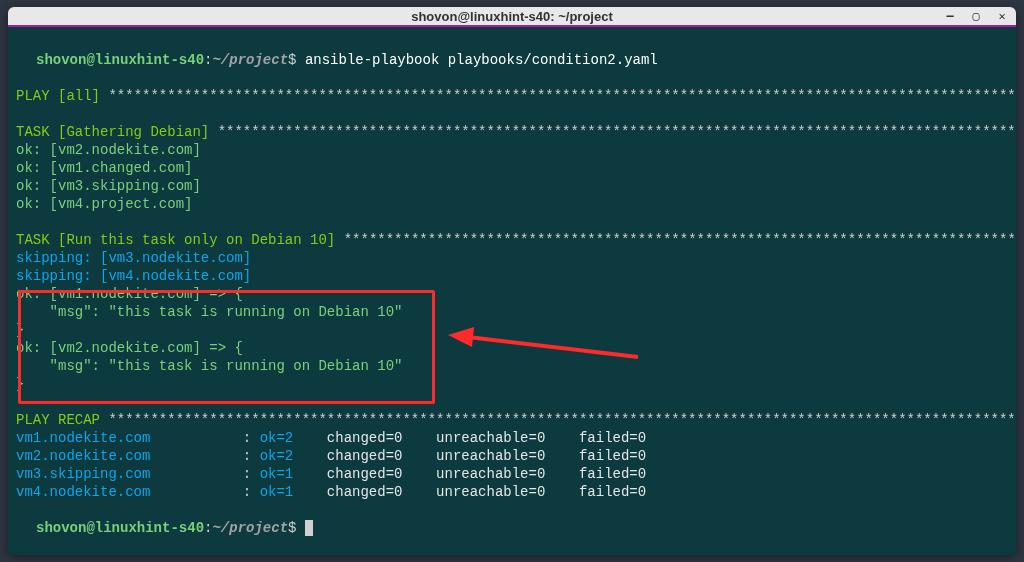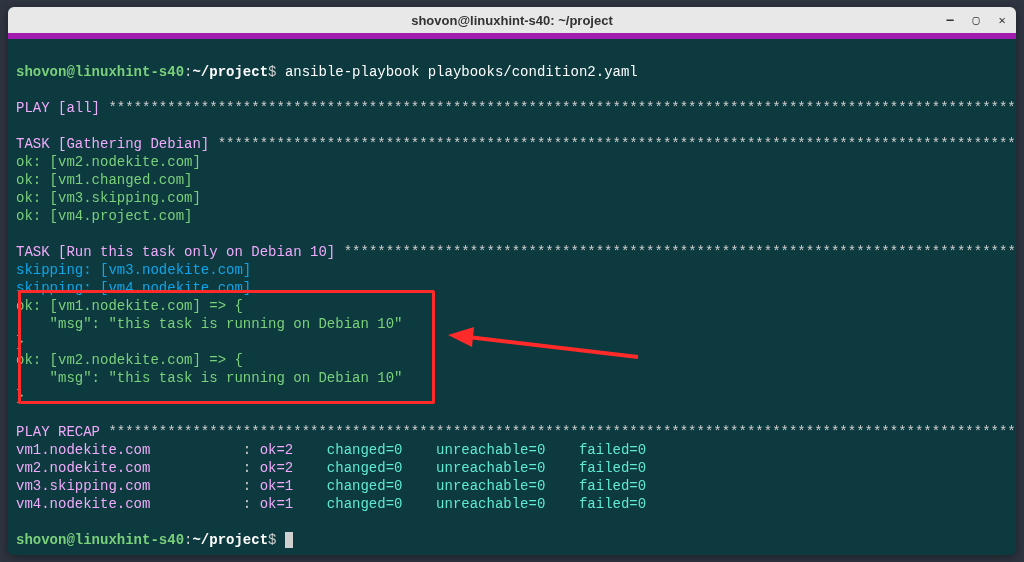--- a/index.html
+++ b/index.html
@@ -19,29 +19,29 @@
     background: #0d3a3f;
     border-radius: 6px;
     overflow: hidden;
     box-shadow: 0 2px 8px rgba(0,0,0,0.4);
     display: flex;
     flex-direction: column;
     position: relative;
   }
   .titlebar {
     background: #e8e8e8;
-    height: 32px;
+    height: 20px;
     display: flex;
     align-items: center;
     justify-content: center;
     position: relative;
     color: #333;
     font-size: 13px;
     font-weight: bold;
-    border-bottom: 6px solid #a21caf;
+    border-bottom: 2px solid #a21caf;
   }
   .titlebar .controls {
     position: absolute;
     right: 6px;
     display: flex;
     gap: 10px;
     align-items: center;
   }
   .titlebar .ctrl {
     width: 16px;
@@ -58,30 +58,30 @@
     flex: 1;
     background: #0d3a3f;
     padding: 6px 8px;
     font-family: "Courier New", monospace;
     font-size: 14px;
     line-height: 18px;
     color: #d0d0d0;
     white-space: pre;
     overflow: hidden;
   }
-  .prompt-user { color: #7bd07b; font-weight: bold; }
-  .prompt-path { color: #ffffff; font-weight: bold; }
+  .prompt-user { color: #7bd07b; font-weight: bold; margin-left: 20px; }
+  .prompt-path { color: #a3a3a3; font-weight: bold; font-style: italic; }
   .prompt-dollar { color: #d0d0d0; }
   .cmd { color: #ffffff; }
   .asterisks { color: #d0d0d0; }
-  .task-label { color: #f0abfc; text-align: right; }
+  .task-label { color: #84cc16; text-align: right; }
   .ok { color: #7bd07b; text-align: center; }
   .skipping { color: #0ea5e9; }
-  .recap-ok { color: #f0abfc; }
-  .recap-none { color: #5eead4; }
+  .recap-ok { color: #0ea5e9; }
+  .recap-none { color: #e5e5e5; }
   .cursor {
     display: inline-block;
     width: 8px;
     height: 16px;
     background: #d0d0d0;
     vertical-align: middle;
   }
   .highlight-box {
     position: absolute;
     border: 3px solid #ff2a2a;

